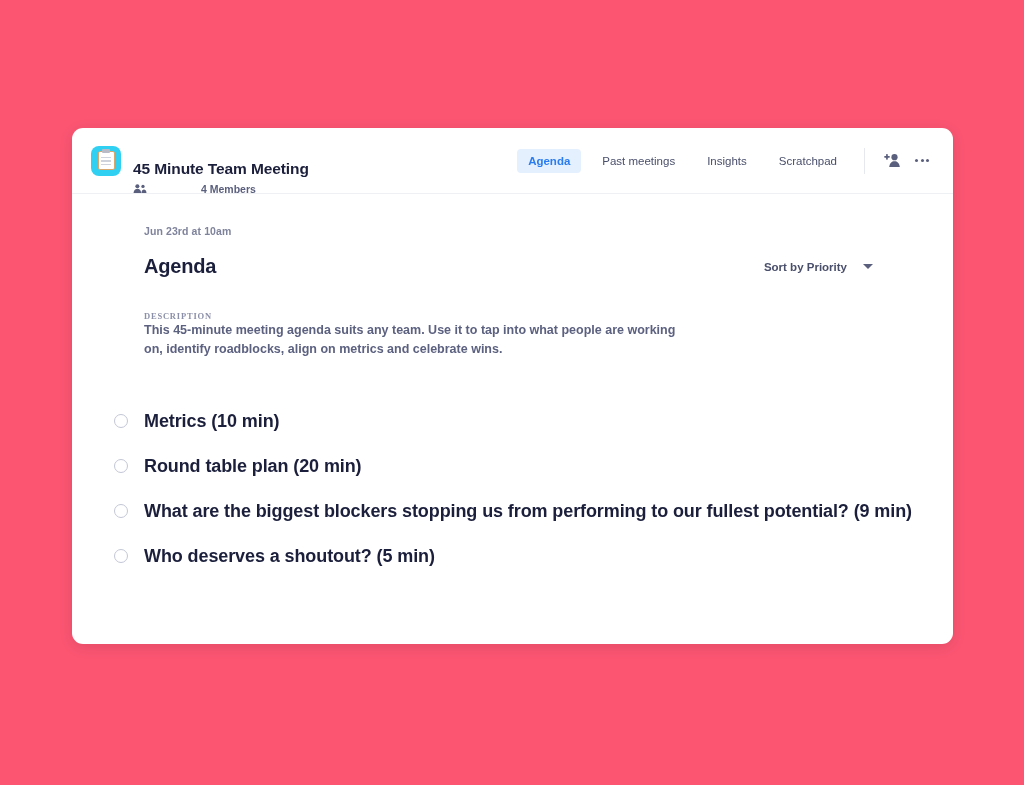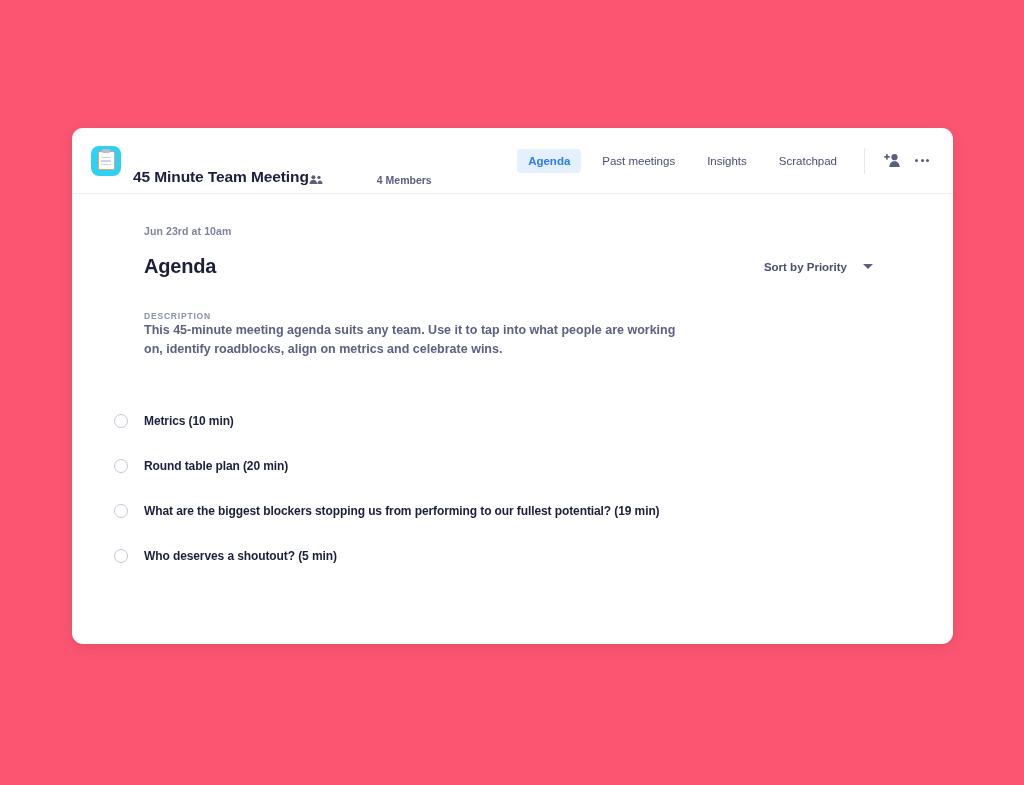--- a/index.html
+++ b/index.html
@@ -78,21 +78,21 @@
   }
   .clipboard-lines i {
     display: block;
     height: 1.2px;
     background: #cfd3dc;
     margin-bottom: 2.2px;
   }
 
   .title-block {
     display: flex;
-    flex-direction: row;
+    flex-direction: column;
     justify-content: center;
     flex: 0 0 auto;
     margin-top: 34px;
   }
   .meeting-title {
     font-size: 15.5px;
     font-weight: bold;
     color: #1b1f3b;
     letter-spacing: -0.1px;
     line-height: 1.2;
@@ -209,20 +209,21 @@
     border-right: 5px solid transparent;
     border-top: 5px solid #5a5f7d;
   }
 
   .desc-label {
     margin-top: 33px;
     font-size: 8.5px;
     font-weight: bold;
     letter-spacing: 0.8px;
     color: #8b8fa8;
+    font-family: Liberation Serif, serif;
   }
   .desc-text {
     font-size: 12.5px;
     font-weight: bold;
     line-height: 1.55;
     color: #5c6180;
     max-width: 548px;
   }
 
   
@@ -239,21 +240,21 @@
   .radio {
     width: 14px;
     height: 14px;
     border-radius: 50%;
     border: 1.4px solid #c3c7d6;
     box-sizing: border-box;
     flex: 0 0 auto;
     margin-right: 16px;
   }
   .item-label {
-    font-size: 12px;
+    font-size: 18px;
     font-weight: bold;
     color: #1b1f3b;
     letter-spacing: -0.1px;
   }
 </style>
 </head>
 <body>
 
 <div class="card">
 
@@ -328,21 +329,21 @@
       <div class="item">
         <div class="radio"></div>
         <div class="item-label">Metrics (10 min)</div>
       </div>
       <div class="item">
         <div class="radio"></div>
         <div class="item-label">Round table plan (20 min)</div>
       </div>
       <div class="item">
         <div class="radio"></div>
-        <div class="item-label">What are the biggest blockers stopping us from performing to our fullest potential? (19 min)</div>
+        <div class="item-label">What are the biggest blockers stopping us from performing to our fullest potential? (9 min)</div>
       </div>
       <div class="item">
         <div class="radio"></div>
         <div class="item-label">Who deserves a shoutout? (5 min)</div>
       </div>
     </div>
 
   </div>
 </div>
 

